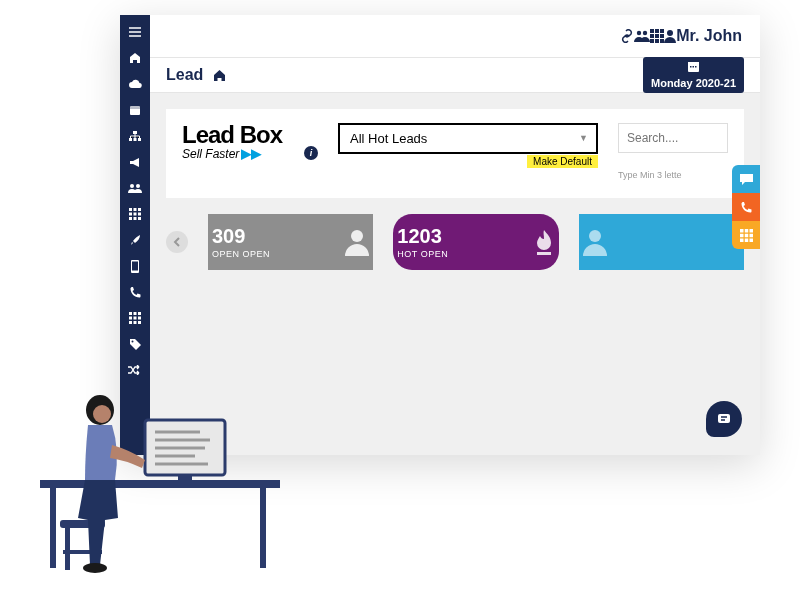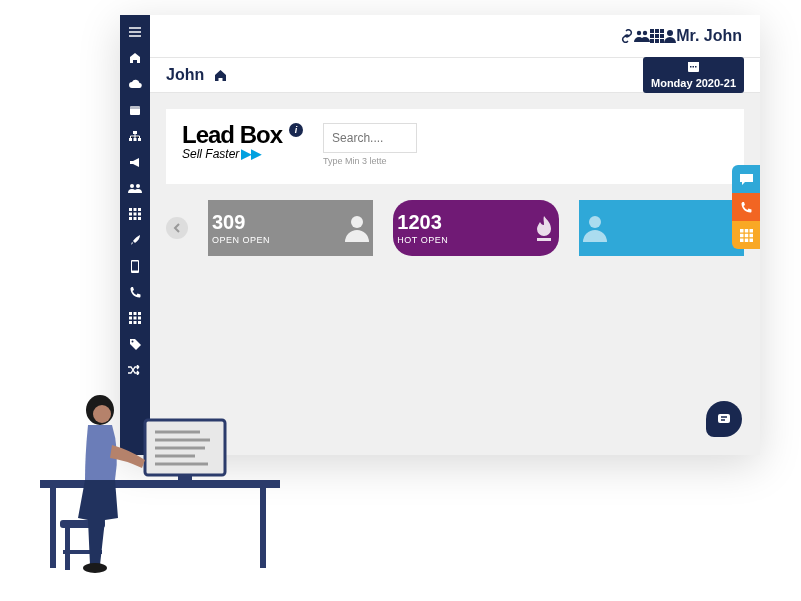--- a/index.html
+++ b/index.html
@@ -85,21 +85,21 @@
 .filter-row {
   background: #fff;
   margin: 16px;
   margin-bottom: 0;
   padding: 14px 16px 18px 16px;
   display: flex;
   align-items: flex-start;
   gap: 20px;
   position: relative;
 }
-.logo-block { display: flex; align-items: flex-start; gap: 7px; }
+.logo-block { display: flex; align-items: flex-end; gap: 22px; }
 .logo-text { line-height: 1; }
 .logo-main { font-size: 24px; font-weight: 900; color: #000; letter-spacing: -1px; }
 .logo-sub { font-size: 12px; font-style: italic; color: #000; display: flex; align-items: center; gap: 2px; }
 .logo-arrows { color: #00a1e0; font-weight: bold; font-style: normal; font-size: 13px; }
 .info-icon {
   width: 14px; height: 14px; border-radius: 50%;
   background: #192850; color: #fff; font-size: 9px; font-weight: bold;
   display: flex; align-items: center; justify-content: center;
   font-style: italic;
 }
@@ -123,29 +123,29 @@
 }
 .make-default {
   position: absolute;
   right: 0;
   top: 32px;
   background: #ffef3e;
   color: #000;
   font-size: 10px;
   padding: 1px 6px;
 }
-.search-wrap { width: 94px; }
+.search-wrap { width: 110px; }
 .search-input {
   width: 100%;
   border: 1px solid #ddd;
   padding: 7px 8px;
   font-size: 12px;
   color: #888;
 }
-.search-hint { font-size: 9px; color: #999; margin-top: 3px; }
+.search-hint { font-size: 9px; color: #999; margin-top: 17px; }
 .cards-row {
   display: flex;
   gap: 20px;
   padding: 16px;
   align-items: center;
 }
 .carousel-prev {
   width: 22px; height: 22px; border-radius: 50%;
   background: #ddd; color: #999;
   display: flex; align-items: center; justify-content: center;
@@ -341,21 +341,21 @@
         <svg width="12" height="14" viewBox="0 0 12 14">
             <circle cx="6" cy="4" r="3" fill="#192850"></circle>
             <path d="M0 14a6 6 0 0112 0" fill="#192850"></path>
           </svg>
       </span>
       <span class="user-name">Mr. John</span>
     </div>
 
     <div class="breadcrumb-bar">
       <div class="breadcrumb-left">
-        <span class="breadcrumb-title">John</span>
+        <span class="breadcrumb-title">Lead</span>
         <span>
           <svg width="13" height="13" viewBox="0 0 13 13">
               <path d="M6.5 1L1 6v6h3.5V9h4v3H12V6z" fill="#192850"></path>
             </svg>
         </span>
       </div>
       <div class="date-badge">
         <svg width="11" height="11" viewBox="0 0 11 11">
             <rect x="0" y="1" width="11" height="10" rx="1" fill="#fff"></rect>
             <rect x="0" y="1" width="11" height="3" fill="#fff"></rect>
@@ -374,20 +374,25 @@
           <div class="logo-text">
             <div class="logo-main">Lead Box</div>
             <div class="logo-sub">
               <span>Sell Faster</span>
                 <span class="logo-arrows">▶▶</span>
             </div>
           </div>
           <div class="info-icon">i</div>
         </div>
 
+        <div class="select-wrap">
+          <input class="lead-select" readonly="" value="All Hot Leads" style="">
+          <span class="select-caret">▼</span>
+          <div class="make-default">Make Default</div>
+        </div>
 
         <div class="search-wrap">
           <input class="search-input" placeholder="Search...." style="">
           <div class="search-hint">Type Min 3 lette</div>
         </div>
       </div>
 
       <div class="cards-row">
         <div class="carousel-prev">
           <svg width="8" height="10" viewBox="0 0 8 10">

